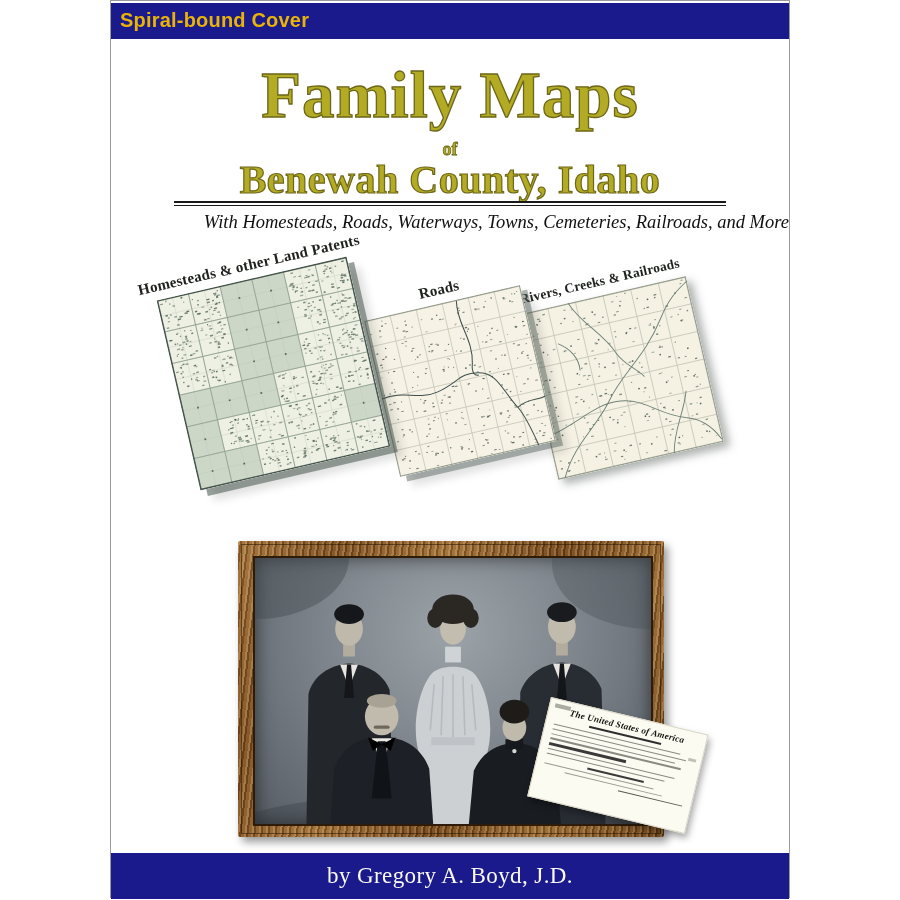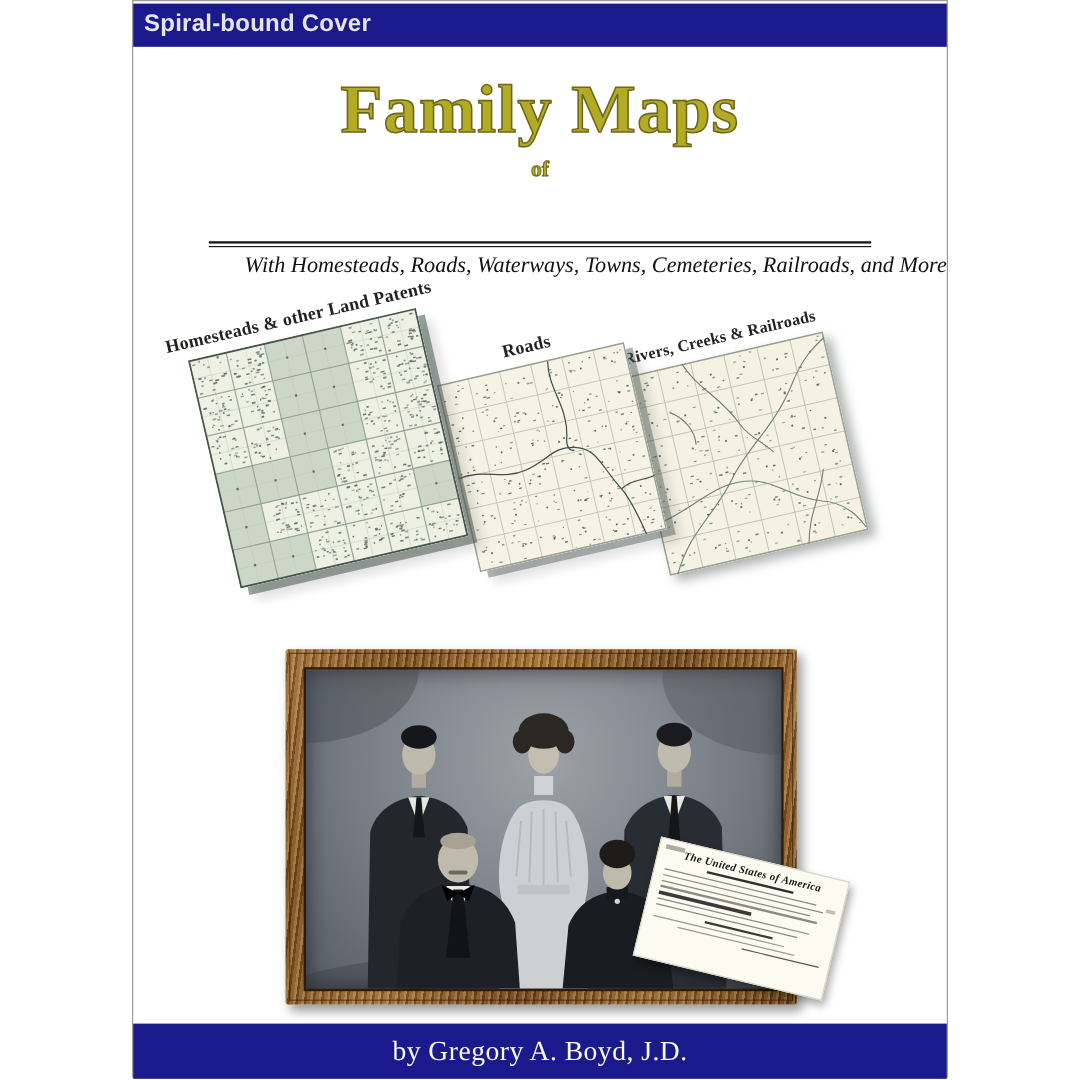--- a/index.html
+++ b/index.html
@@ -3,26 +3,26 @@
 <meta charset="utf-8">
 <style>
   html,body{margin:0;padding:0;background:#ffffff;}
   .page{position:relative;width:900px;height:900px;background:#ffffff;overflow:hidden;
         font-family:"Liberation Serif",serif;}
   .cover{position:absolute;left:110px;top:0;width:680px;height:898px;box-sizing:border-box;
          border:1px solid #9b9b9b;background:#ffffff;}
 
   
   .topbar{position:absolute;left:0;top:2px;width:100%;height:36px;background:#1a1a8c;
-          color:#e5e5e5;font-family:"Liberation Sans",sans-serif;font-weight:bold;
+          color:#eab308;font-family:"Liberation Sans",sans-serif;font-weight:bold;
           font-size:20px;line-height:35px;padding-left:9px;box-sizing:border-box;letter-spacing:.2px;}
 
   
   .titleblock{position:absolute;top:62px;left:0;width:100%;text-align:center;line-height:1;}
-  .t1{font-size:57px;font-weight:bold;color:#b3ab24;-webkit-text-stroke:1.3px #6d671a;letter-spacing:1px;}
+  .t1{font-size:65px;font-weight:bold;color:#b3ab24;-webkit-text-stroke:1.3px #6d671a;letter-spacing:1px;}
   .tof{font-size:18px;font-weight:bold;color:#b3ab24;-webkit-text-stroke:.8px #6d671a;margin-top:12px;}
   .t2{font-size:40px;font-weight:bold;color:#b3ab24;-webkit-text-stroke:1.2px #6d671a;margin-top:2px;letter-spacing:.5px;}
   .ted{font-size:26px;color:#1c1c1c;margin-top:7px;letter-spacing:1px;}
 
   .rule{position:absolute;top:200px;left:50%;transform:translateX(-50%);width:552px;height:2px;
         border-top:2.5px solid #191919;border-bottom:1.2px solid #191919;}
   .subtitle{position:absolute;top:211px;left:0;width:100%;text-align:right;font-style:italic;
             font-size:18.5px;color:#101010;white-space:nowrap;}
 
   
@@ -77,20 +77,21 @@
 <div class="page">
   <div class="cover">
 
     <div class="topbar">
       <span>Spiral-bound Cover</span>
     </div>
 
     <div class="titleblock">
       <div class="t1">Family Maps</div>
       <div class="tof">of</div>
+      <div class="t2">Benewah County, Idaho</div>
     </div>
 
     <div class="rule"></div>
     <div class="subtitle">With Homesteads, Roads, Waterways, Towns, Cemeteries, Railroads, and More</div>
 
     <div class="map map1" id="map1">
       <div class="map-label">Homesteads &amp; other Land Patents</div>
       <svg viewBox="0 0 200 200" preserveAspectRatio="none">
           <rect x="0" y="0" width="200" height="200" fill="#eef0e4"></rect>
           <rect x="66.66666666666667" y="0" width="33.333333333333336" height="33.333333333333336" fill="#ccd7c8"></rect>

